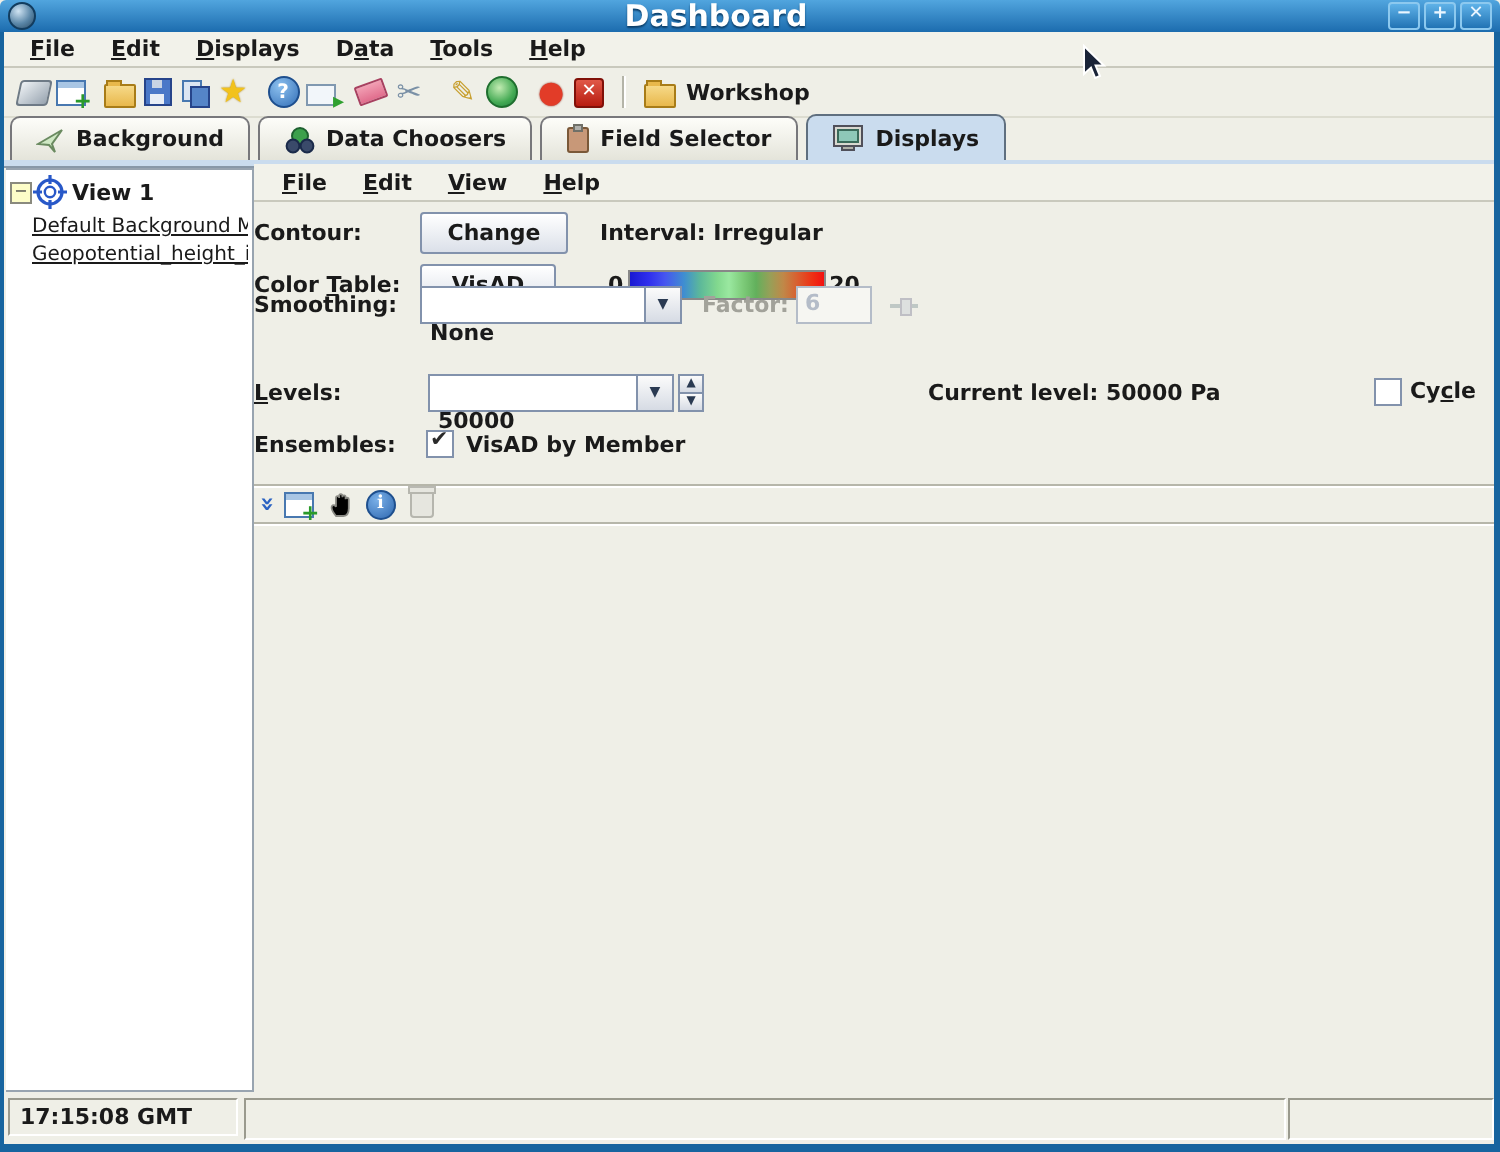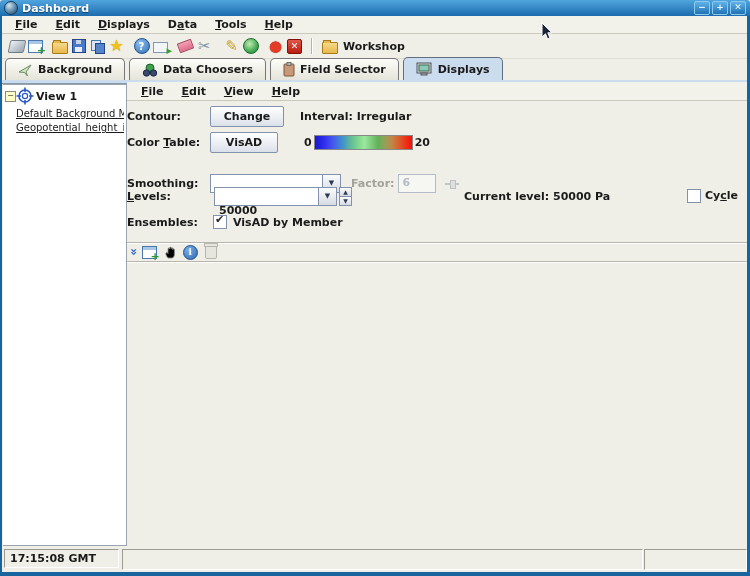--- a/index.html
+++ b/index.html
@@ -13,21 +13,21 @@
   .frame-right{right:0;top:16px;width:3px;bottom:0;background:#17649f}
   .frame-bottom{left:0;bottom:0;height:4px;right:0;background:#17649f}
 
   
   .titlebar{left:0;top:0;right:0;height:16px;
     background:linear-gradient(#51a5de,#1c6cae);
     display:flex;align-items:center;border-radius:3px 3px 0 0}
   .app-icon{width:12px;height:12px;border-radius:50%;margin:0 4px;
     background:radial-gradient(circle at 35% 30%,#cfe3f2,#5b87a8 55%,#2b4a63);
     border:1px solid #123c5e}
-  .title-text{flex:1;color:#fff;font-weight:bold;font-size:11px;
+  .title-text{flex:1;text-align:center;color:#fff;font-weight:bold;font-size:15px;
     text-shadow:0 1px 1px #0c3e68}
   .winbtns{display:flex;gap:2px;margin-right:4px}
   .winbtn{width:14px;height:12px;background:linear-gradient(#5fb2e8,#2173b4);
     border:1px solid #8cc9ef;border-radius:2px;color:#eaf6ff;font-size:9px;line-height:11px;
     text-align:center;font-weight:bold}
 
   
   .menubar{left:2px;top:16px;right:3px;height:17px;background:#f2f2ea;
     border-bottom:1px solid #c9c9bd;display:flex;align-items:center;padding-left:4px}
   .mi{font-weight:bold;padding:1px 9px;cursor:default}
@@ -290,21 +290,21 @@
   </div>
 
   <div class="row" style="top:48px;height:20px">
     <span class="rlabel">Color <u>T</u>able:</span>
     <span class="jbtn" style="margin-left:4px;width:46px">VisAD</span>
     <span class="btext" style="margin-left:26px">0</span>
     <span class="gradbar" style="margin-left:2px"></span>
     <span class="btext" style="margin-left:2px">20</span>
   </div>
 
-  <div class="row" style="top:89px;height:20px">
+  <div class="row" style="top:58px;height:20px">
     <span class="rlabel">Smoothing:</span>
     <span class="combo" style="margin-left:4px;width:131px">
       <span class="val">None</span>
       <span class="cbtn">▼</span>
     </span>
     <span class="btext dim" style="margin-left:10px">Factor:</span>
     <span class="dfield" style="margin-left:4px">6</span>
     <span class="slider-ic" style="margin-left:9px"></span>
   </div>
 

